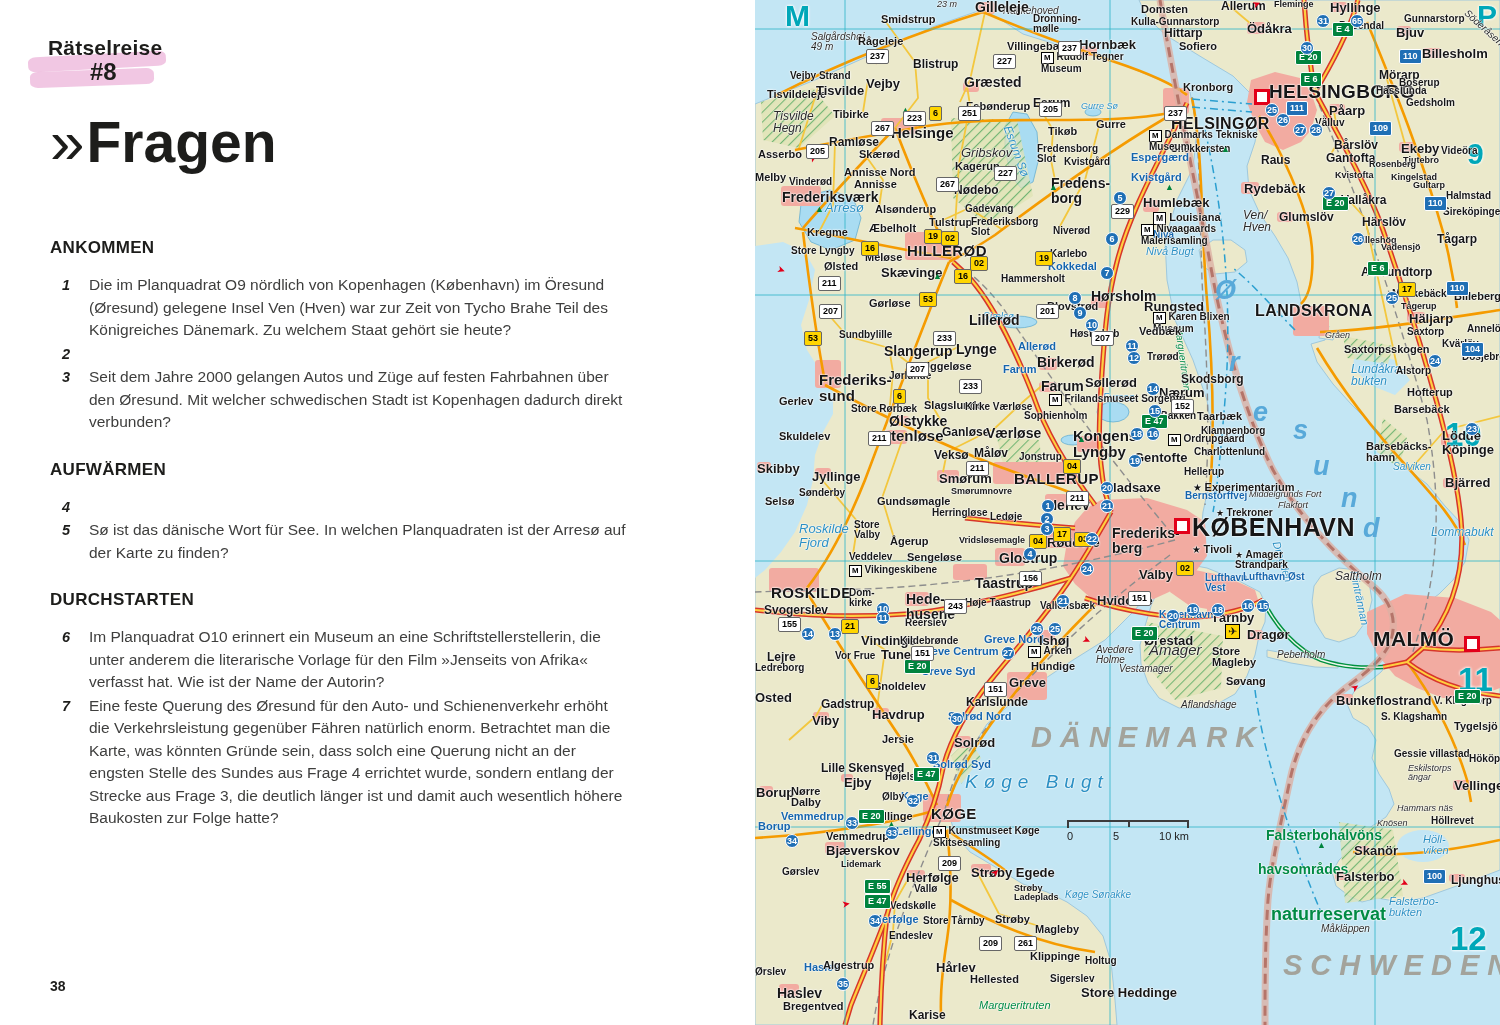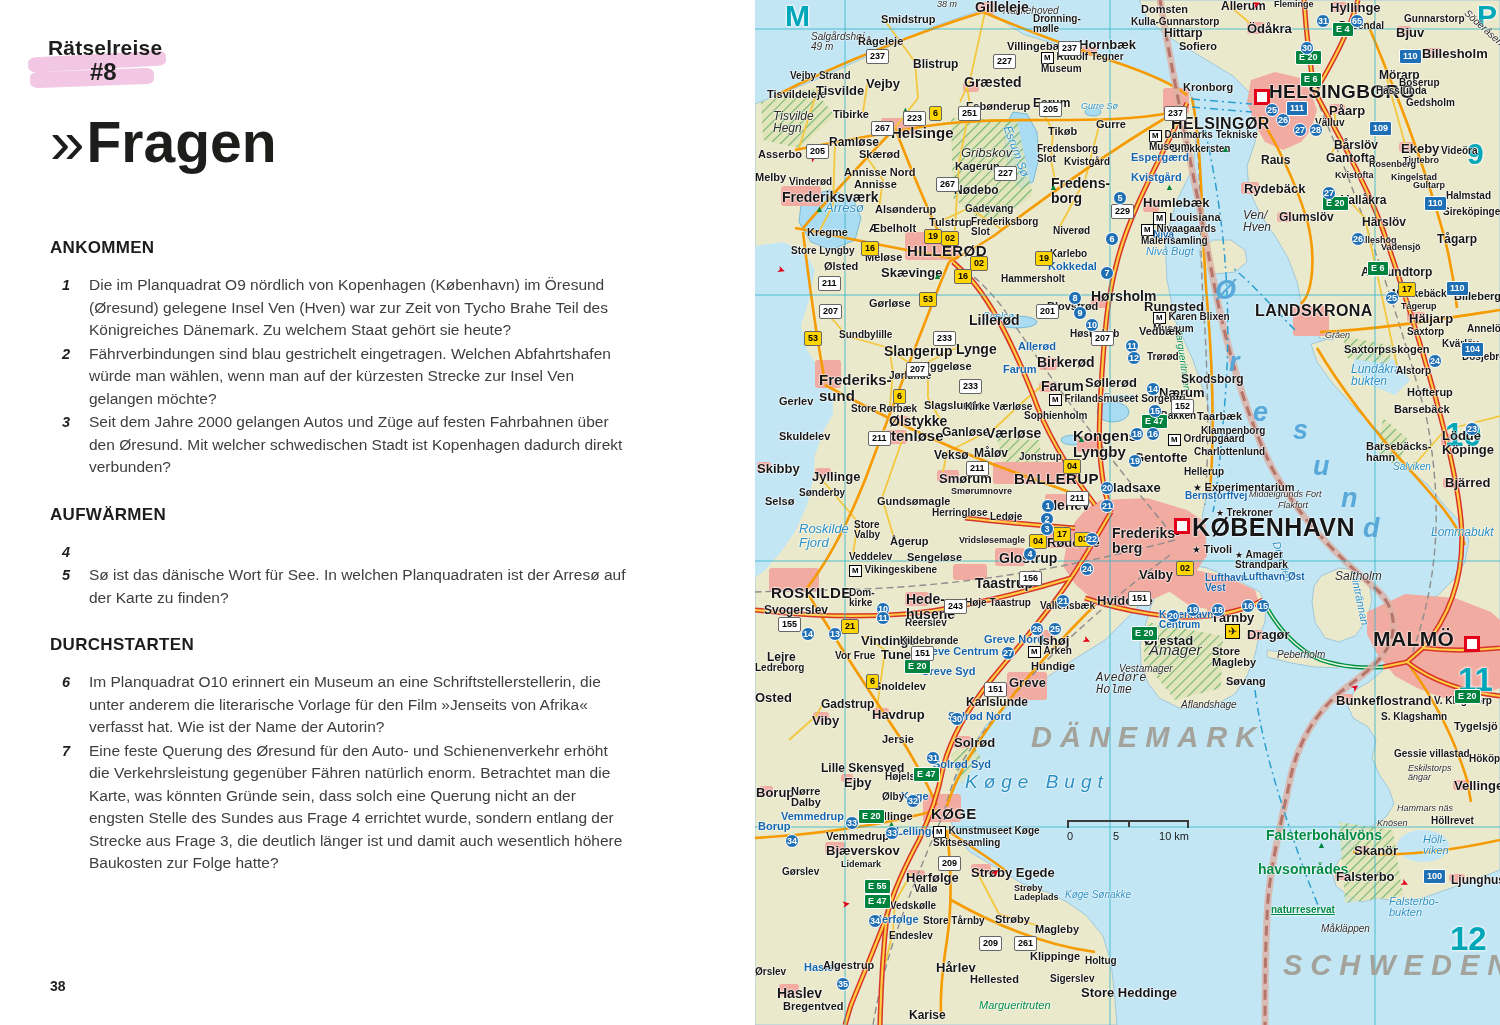--- a/index.html
+++ b/index.html
@@ -80,21 +80,20 @@
       <span class="chev">»</span><span class="tword">Fragen</span>
     </div>
     <div id="qa">
         <section><h2 class="shead">ANKOMMEN<span class="hlbar"></span></h2><div class="qlist">
             <div class="qrow">
               <div class="qnum">1</div>
               <div class="qtext">Die im Planquadrat O9 nördlich von Kopenhagen (København) im Öresund (Øresund) gelegene Insel Ven (Hven) war zur Zeit von Tycho Brahe Teil des Königreiches Dänemark. Zu welchem Staat gehört sie heute?</div>
             </div>
             <div class="qrow">
               <div class="qnum">2</div>
-              <div class="qtext">Fährverbindungen sind blau gestrichelt eingetragen. Welchen Abfahrtshafen würde man wählen, wenn man auf der kürzesten Strecke zur Insel Ven gelangen möchte?</div>
             </div>
             <div class="qrow">
               <div class="qnum">3</div>
               <div class="qtext">Seit dem Jahre 2000 gelangen Autos und Züge auf festen Fahrbahnen über den Øresund. Mit welcher schwedischen Stadt ist Kopenhagen dadurch direkt verbunden?</div>
             </div>
           </div></section>
         <section><h2 class="shead">AUFWÄRMEN<span class="hlbar"></span></h2><div class="qlist">
             <div class="qrow">
               <div class="qnum">4</div>
             </div>
@@ -358,38 +357,38 @@
         <div class="lbl it" style="left: 580px; top: 570px; font-size: 12px;">Saltholm</div>
         <div class="lbl it" style="left: 522px; top: 650px; font-size: 10px;">Peberholm</div>
         <div class="lbl it" style="left: 488px; top: 209px; font-size: 12px;">Ven/
 Hven</div>
         <div class="lbl it" style="left: 206px; top: 146px; font-size: 13px;">Gribskov</div>
         <div class="lbl it" style="left: 18px; top: 110px; font-size: 12px;">Tisvilde
 Hegn</div>
         <div class="lbl it" style="left: 56px; top: 32px; font-size: 10px;">Salgårdshøj
 49 m</div>
         <div class="lbl it" style="left: 248px; top: 6px; font-size: 10px;">Nakkehoved</div>
-        <div class="lbl it" style="left: 182px; top: 0px; font-size: 9px;">38 m</div>
+        <div class="lbl it" style="left: 182px; top: 0px; font-size: 9px;">23 m</div>
         <div class="lbl it" style="left: 394px; top: 642px; font-size: 15px;">Amager</div>
-        <div class="lbl it" style="left: 341px; top: 672px; font-size: 12px; font-family: Liberation Mono, monospace;">Avedøre
+        <div class="lbl it" style="left: 341px; top: 645px; font-size: 10px;">Avedøre
 Holme</div>
         <div class="lbl it" style="left: 364px; top: 664px; font-size: 10px;">Vestamager</div>
         <div class="lbl it" style="left: 426px; top: 700px; font-size: 10px;">Aflandshage</div>
         <div class="lbl it" style="left: 494px; top: 490px; font-size: 9px;">Middelgrunds Fort</div>
         <div class="lbl it" style="left: 523px; top: 501px; font-size: 9px;">Flakfort</div>
         <div class="lbl it" style="left: 566px; top: 924px; font-size: 10px;">Måkläppen</div>
         <div class="lbl it" style="left: 642px; top: 804px; font-size: 9px;">Hammars näs</div>
         <div class="lbl it" style="left: 622px; top: 819px; font-size: 9px;">Knösen</div>
         <div class="lbl it" style="left: 714px; top: 8px; font-size: 10px; transform: rotate(42deg);">Söderåsen</div>
         <div class="lbl it" style="left: 570px; top: 331px; font-size: 9px;">Gråen</div>
         <div class="lbl it" style="left: 653px; top: 764px; font-size: 9px;">Eskilstorps
 ängar</div>
         <div class="lbl na" style="left: 511px; top: 828px; font-size: 14px;">Falsterbohalvöns</div>
         <div class="lbl na" style="left: 503px; top: 862px; font-size: 14px;">havsområdes</div>
-        <div class="lbl na" style="left: 516px; top: 905px; font-size: 10px; text-decoration: underline;">naturreservat</div>
+        <div class="lbl na" style="left: 516px; top: 905px; font-size: 18px;">naturreservat</div>
         <div class="lbl nai" style="left: 224px; top: 1000px; font-size: 11px;">Margueritruten</div>
         <div class="lbl nai" style="left: 428px; top: 326px; font-size: 10px; transform: rotate(82deg);">Margueritruten</div>
         <div class="lbl bl" style="left: 263px; top: 341px; font-size: 11px;">Allerød</div>
         <div class="lbl bl" style="left: 248px; top: 364px; font-size: 11px;">Farum</div>
         <div class="lbl bl" style="left: 293px; top: 261px; font-size: 11px;">Kokkedal</div>
         <div class="lbl bl" style="left: 376px; top: 152px; font-size: 11px;">Espergærd</div>
         <div class="lbl bl" style="left: 376px; top: 172px; font-size: 11px;">Kvistgård</div>
         <div class="lbl bl" style="left: 398px; top: 230px; font-size: 10px;">Nivå</div>
         <div class="lbl bl" style="left: 229px; top: 634px; font-size: 11px;">Greve Nord</div>
         <div class="lbl bl" style="left: 164px; top: 646px; font-size: 11px;">Greve Centrum</div>

